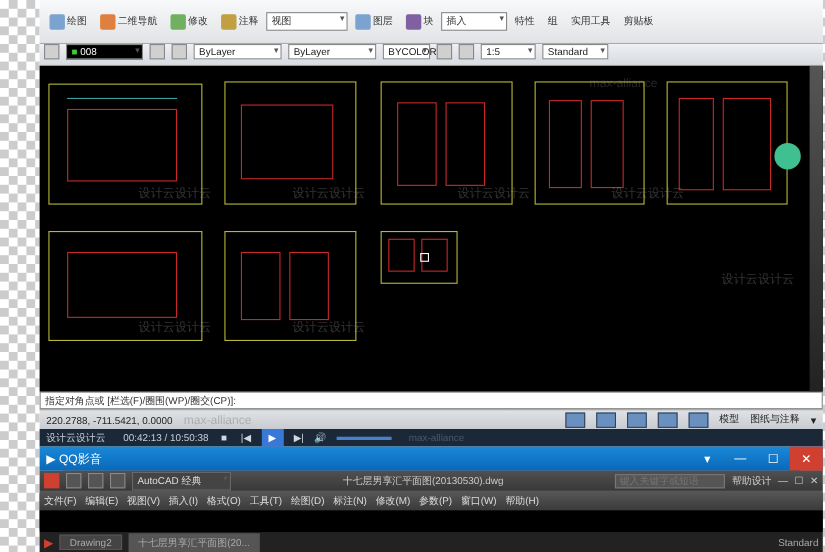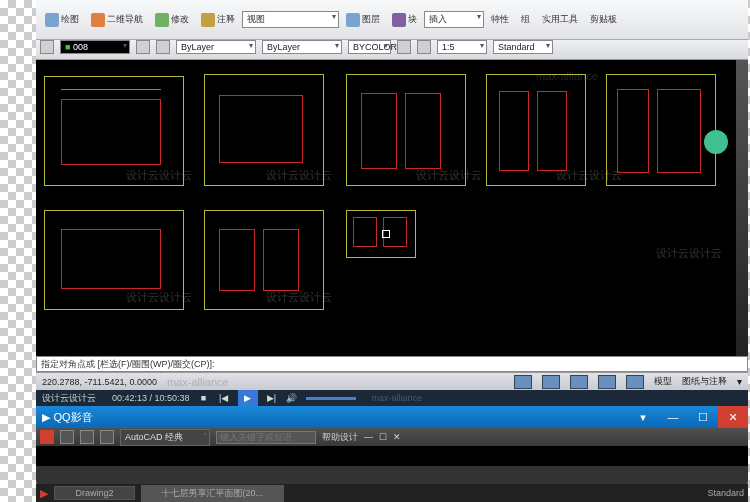--- a/index.html
+++ b/index.html
@@ -24,21 +24,21 @@
 .player { height: 16px; background: #1a2838; display: flex; align-items: center; font-size: 9px; color: #c8d0d8; padding: 0 6px; gap: 8px; }
 .pbtn { width: 12px; height: 12px; display: flex; align-items: center; justify-content: center; color: #d0d8e0; cursor: pointer; }
 .play { width: 20px; height: 16px; background: #3878d8; display: flex; align-items: center; justify-content: center; color: #fff; }
 .qq-title { height: 22px; background: linear-gradient(#1a88d8,#0a68b8); display: flex; align-items: center; color: #fff; font-size: 11px; padding: 0 0 0 6px; }
 .qq-title .spacer { flex: 1; }
 .winbtn { width: 30px; height: 22px; display: flex; align-items: center; justify-content: center; color: #fff; font-size: 11px; }
 .winbtn.close { background: #d04030; }
 .second-cad { height: 74px; background: #333; position: relative; border-radius: 22px; }
 .second-menu { height: 18px; background: linear-gradient(#585858,#3a3a3a); display: flex; align-items: center; font-size: 9px; color: #ddd; padding: 0 4px; gap: 8px; }
 .second-tabs { position: absolute; bottom: 0; left: 0; right: 0; height: 18px; background: #222; display: flex; align-items: center; font-size: 9px; color: #aaa; padding: 0 4px; gap: 6px; }
-.second-tab { background: #444; padding: 1px 20px; border: 1px solid #555; }
+.second-tab { background: #444; padding: 1px 8px; border: 1px solid #555; }
 .watermark { position: absolute; color: rgba(200,200,200,.25); font-size: 11px; pointer-events: none; }
 </style>
 </head>
 <body>
 
 <div class="container">
 
   <div class="ribbon">
     <div class="ribbon-item">
         <span class="ribbon-ico"></span>
@@ -49,21 +49,21 @@
         <span>二维导航</span>
       </div>
     <div class="ribbon-item">
         <span class="ribbon-ico" style="background:#70b060"></span>
         <span>修改</span>
       </div>
     <div class="ribbon-item">
         <span class="ribbon-ico" style="background:#c0a040"></span>
         <span>注释</span>
       </div>
-    <div class="dropdown" style="width:97px">视图</div>
+    <div class="dropdown" style="width:74px">视图</div>
     <div class="ribbon-item">
         <span class="ribbon-ico"></span>
         <span>图层</span>
       </div>
     <div class="ribbon-item">
         <span class="ribbon-ico" style="background:#8060a0"></span>
         <span>块</span>
       </div>
     <div class="dropdown" style="width:60px">插入</div>
     <div class="ribbon-item">
@@ -186,27 +186,42 @@
   </div>
 
   <div class="second-cad">
 
     <div style="height:18px;background:linear-gradient(#505050,#383838);display:flex;align-items:center;font-size:9px;color:#ccc;padding:0 4px;gap:6px">
       <span style="width:14px;height:14px;background:#d04030;display:inline-block"></span>
       <span class="tb-ico" style="background:#555"></span>
       <span class="tb-ico" style="background:#555"></span>
       <span class="tb-ico" style="background:#555"></span>
       <div class="dropdown" style="width:90px;background:#444;color:#ddd;border-color:#666">AutoCAD 经典</div>
+      <span style="flex:1;text-align:center">十七层男享汇平面图(20130530).dwg</span>
       <input style="width: 100px; height: 13px; background: rgb(85, 85, 85); border: 1px solid rgb(119, 119, 119); color: rgb(170, 170, 170); font-size: 9px; padding: 0px 3px;" placeholder="键入关键字或短语">
       <span>帮助设计</span>
       <span>—</span>
       <span>☐</span>
       <span>✕</span>
     </div>
 
+    <div class="second-menu">
+      <span>文件(F)</span>
+      <span>编辑(E)</span>
+      <span>视图(V)</span>
+      <span>插入(I)</span>
+      <span>格式(O)</span>
+      <span>工具(T)</span>
+      <span>绘图(D)</span>
+      <span>标注(N)</span>
+      <span>修改(M)</span>
+      <span>参数(P)</span>
+      <span>窗口(W)</span>
+      <span>帮助(H)</span>
+    </div>
 
     <div style="height:20px;background:#000"></div>
 
     <div class="second-tabs">
       <span style="color:#d04030;font-size:11px">▶</span>
       <div class="second-tab">Drawing2</div>
       <div class="second-tab" style="background:#555">十七层男享汇平面图(20...</div>
       <span style="flex:1"></span>
       <span>Standard</span>
     </div>

